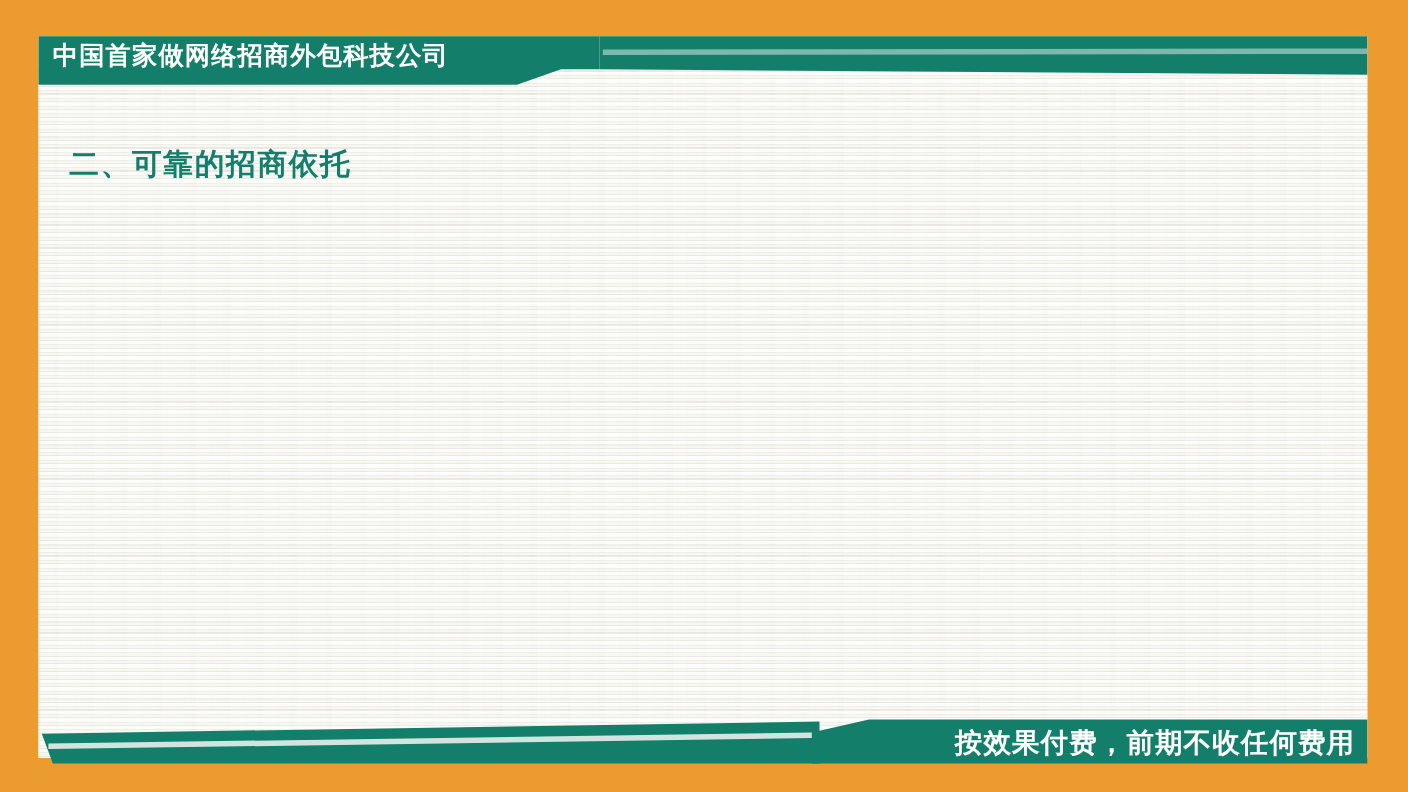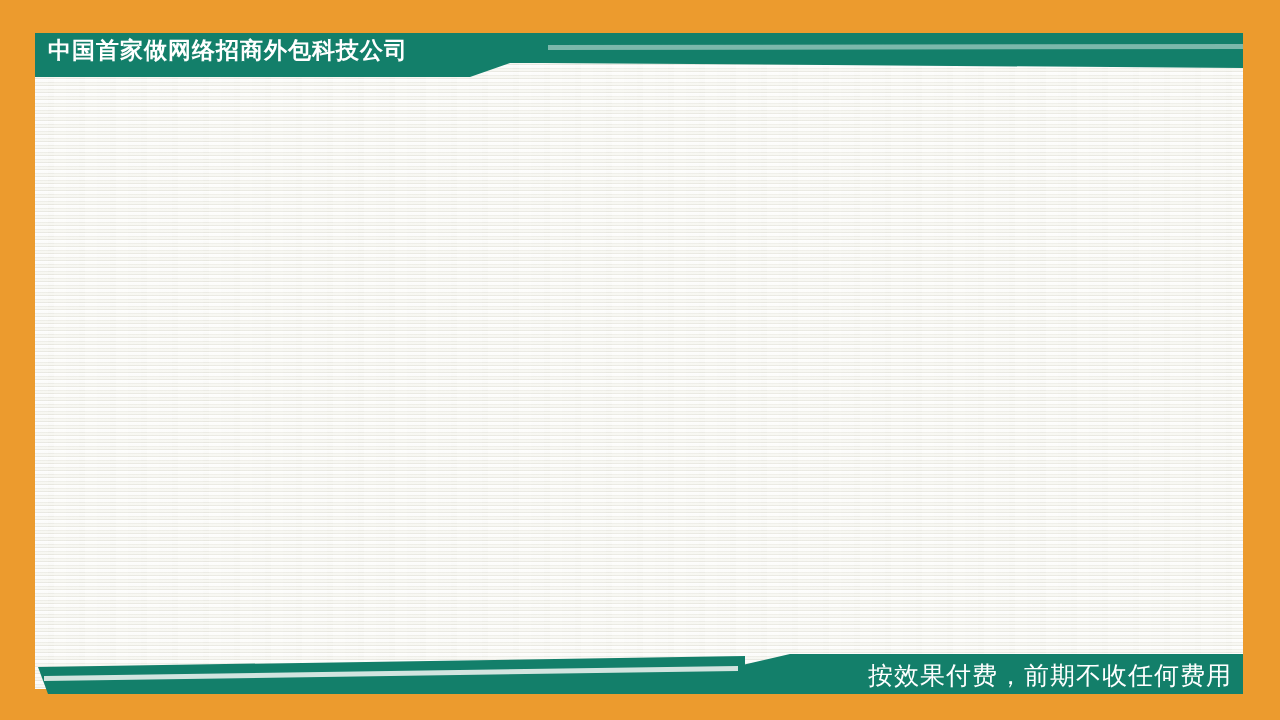--- a/index.html
+++ b/index.html
@@ -127,21 +127,21 @@
   .footer-band svg {
     display: block;
   }
 
   .footer-text {
     position: absolute;
     right: 48px;
     bottom: 28px;
     font-family: "Liberation Sans", sans-serif;
     font-size: 25px;
-    font-weight: normal;
+    font-weight: bold;
     color: #FFFFFF;
     letter-spacing: 1px;
     white-space: nowrap;
   }
 </style>
 </head>
 <body>
 
 <div class="slide">
 
@@ -154,20 +154,21 @@
 
       <polygon points="545,33 1243,33 1243,45 1243,68 545,63" fill="#137F6A"></polygon>
 
       <polygon points="548,45 1243,44 1243,49 548,50" fill="#8FC2B6" opacity="0.85"></polygon>
     </svg>
   </div>
 
   <div class="header-title">中国首家做网络招商外包科技公司</div>
 
   <div class="content">
+    <div class="section-heading">二、可靠的招商依托</div>
 
   </div>
 
   <div class="footer-band">
     <svg width="1280" height="110" viewBox="0 0 1280 110" xmlns="http://www.w3.org/2000/svg">
 
       <polygon points="738,56 790,44 1243,44 1243,84 738,84" fill="#137F6A"></polygon>
 
       <polygon points="38,57 745,46 745,84 48,84" fill="#137F6A"></polygon>
 

